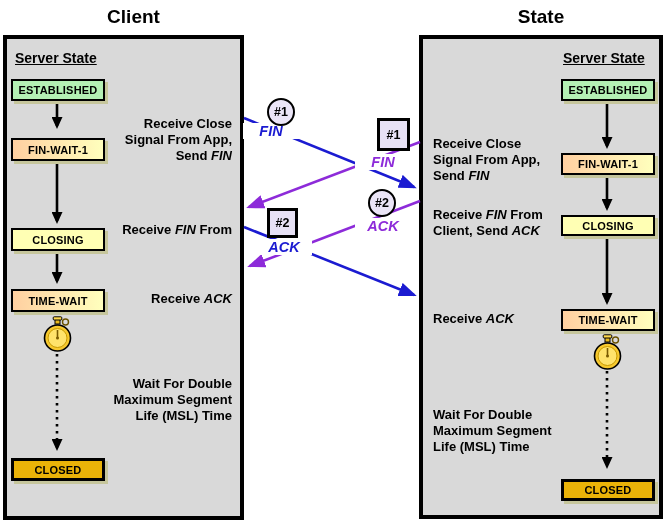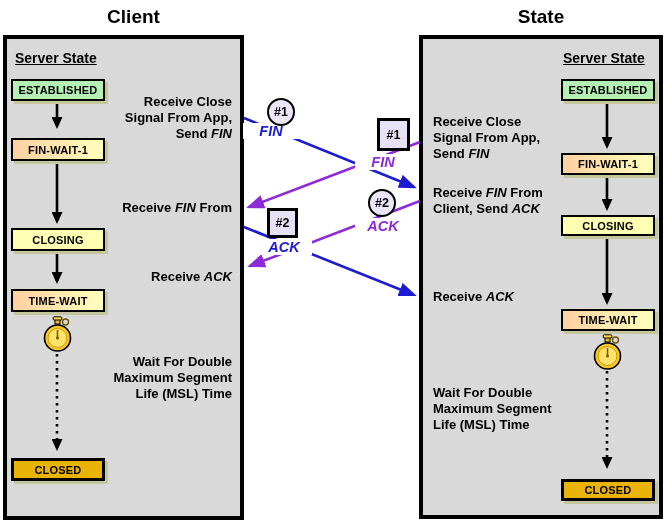--- a/index.html
+++ b/index.html
@@ -20,21 +20,21 @@
 
   .state-box{position:absolute;width:94px;box-sizing:border-box;border:2px solid #000;
              display:flex;align-items:center;justify-content:center;
              font-size:11px;font-weight:bold;letter-spacing:.2px;
              box-shadow:3px 3px 0 #c6c69c;z-index:3;}
   .st-green{background:#b4f0b4;}
   .st-grad{background:linear-gradient(90deg,#ffd0a1,#ffffbd);}
   .st-yellow{background:#ffffb4;}
   .st-closed{background:#eab308;border-width:3px;}
 
-  .ann{position:absolute;font-size:13px;font-weight:bold;line-height:16px;z-index:3;}
+  .ann{position:absolute;font-size:13px;font-weight:bold;line-height:16px;z-index:3;margin-top:22px;}
   .ann-right{text-align:right;right:434px;}
   .ann-left{text-align:left;left:433px;}
 
   .msg-label{position:absolute;width:56px;text-align:center;font-size:14.5px;font-weight:bold;
              font-style:italic;z-index:4;background:#fff;}
   .lbl-blue{color:#1b1bd1;}
   .lbl-purple{color:#8d2bd9;}
 
   .msg-marker{position:absolute;box-sizing:border-box;border:2px solid #000;background:#ebe5f7;
               display:flex;align-items:center;justify-content:center;

